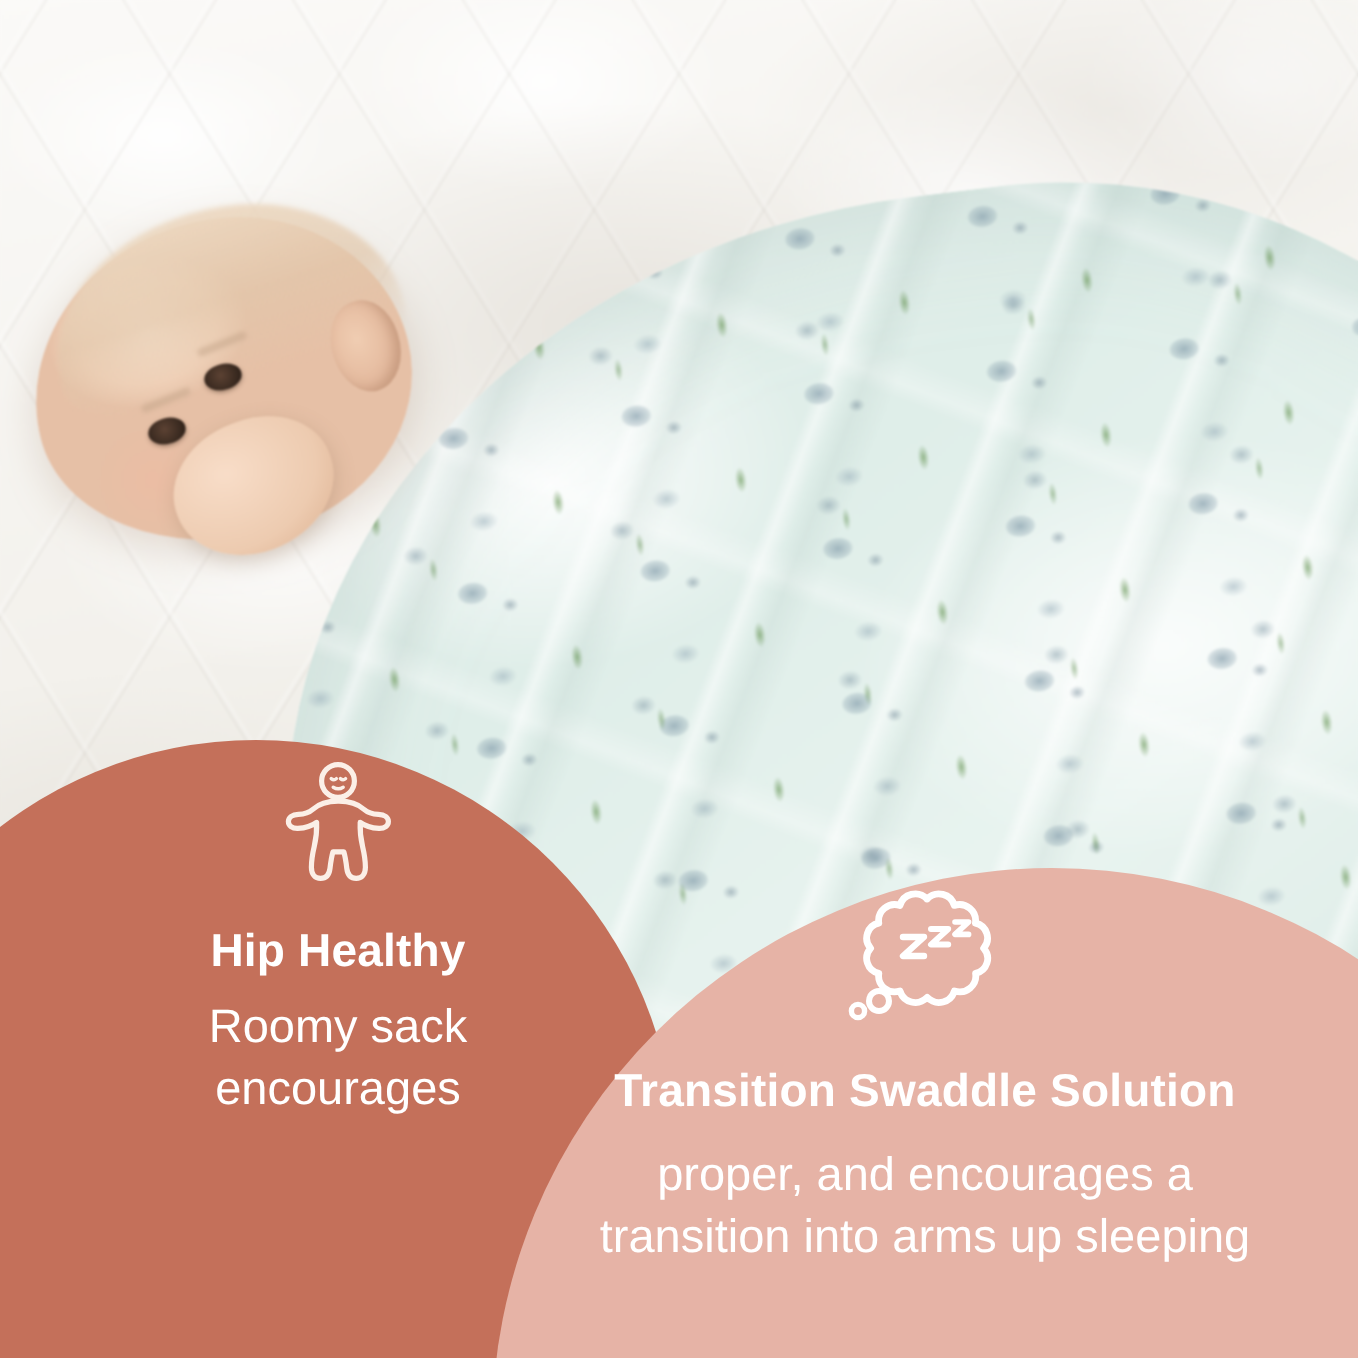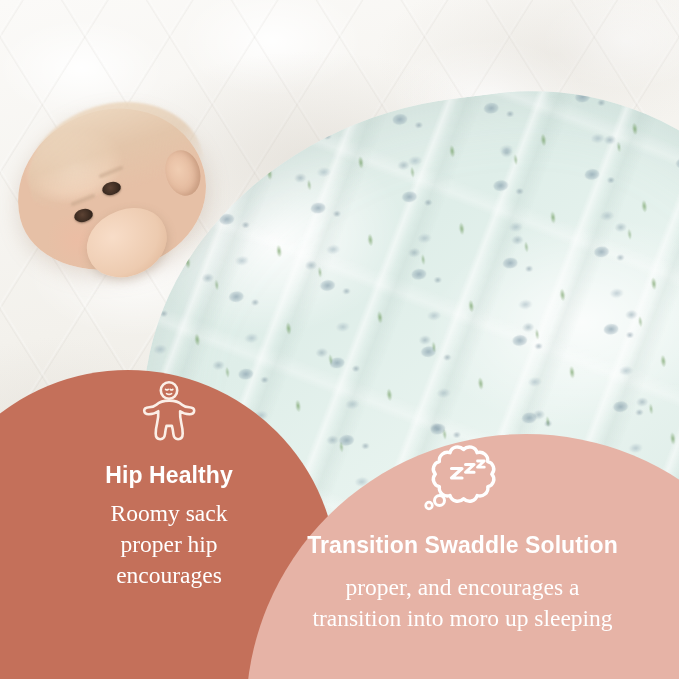--- a/index.html
+++ b/index.html
@@ -264,21 +264,21 @@
     margin-top: 20px;
     padding-right: 127px;
     line-height: 1.2;
   }
   .panel-right .panel-body {
     font-size: 23.5px;
     line-height: 1.33;
     margin-top: 12px;
     padding-right: 127px;
   }
-  .line { display: block; font-family: Liberation Serif, serif; }
+  .line { display: block; }
 </style>
 </head>
 <body>
 
 <div id="root">
 
   <div class="photo">
     <div class="quilt"></div>
     <div class="quilt-stitch"></div>
     <div class="quilt-shadow"></div>
@@ -331,21 +331,20 @@
                    c0 -2.0 -1.8 -3.5 -5.0 -3.6
                    c-2.8 -0.1 -5.3 -0.8 -7.2 -2.5
                    c-2.2 -2.0 -6.0 -4.1 -12.6 -4.1 z" stroke="#FBEFE7" stroke-width="2.6" stroke-linejoin="round" fill="none"></path>
         </svg>
       </div>
 
       <div class="panel-title">Hip Healthy</div>
 
       <div class="panel-body">
         <span class="line">Roomy sack</span>
-        <span class="line">proper hip</span>
         <span class="line">encourages</span>
       </div>
     </div>
   </div>
 
   <div class="panel panel-right">
     <div class="panel-inner">
       <div class="icon-wrap">
         <svg width="86" height="70" viewBox="0 0 86 70" fill="none">
           <path d="M43.5 7.5
@@ -366,18 +365,18 @@
           <path d="M31.5 26.5 h10.5 l-10.5 9.5 h10.5" stroke="#FFFFFF" stroke-width="3.2" stroke-linecap="round" stroke-linejoin="round" fill="none"></path>
           <path d="M45.5 22.5 h8.6 l-8.6 7.8 h8.6" stroke="#FFFFFF" stroke-width="3.0" stroke-linecap="round" stroke-linejoin="round" fill="none"></path>
           <path d="M57.5 19.0 h6.8 l-6.8 6.2 h6.8" stroke="#FFFFFF" stroke-width="2.8" stroke-linecap="round" stroke-linejoin="round" fill="none"></path>
         </svg>
       </div>
 
       <div class="panel-title">Transition Swaddle Solution</div>
 
       <div class="panel-body">
         <span class="line">proper, and encourages a</span>
-        <span class="line">transition into moro up sleeping</span>
+        <span class="line">transition into arms up sleeping</span>
       </div>
     </div>
   </div>
 
 </div>
 
 </body></html>

